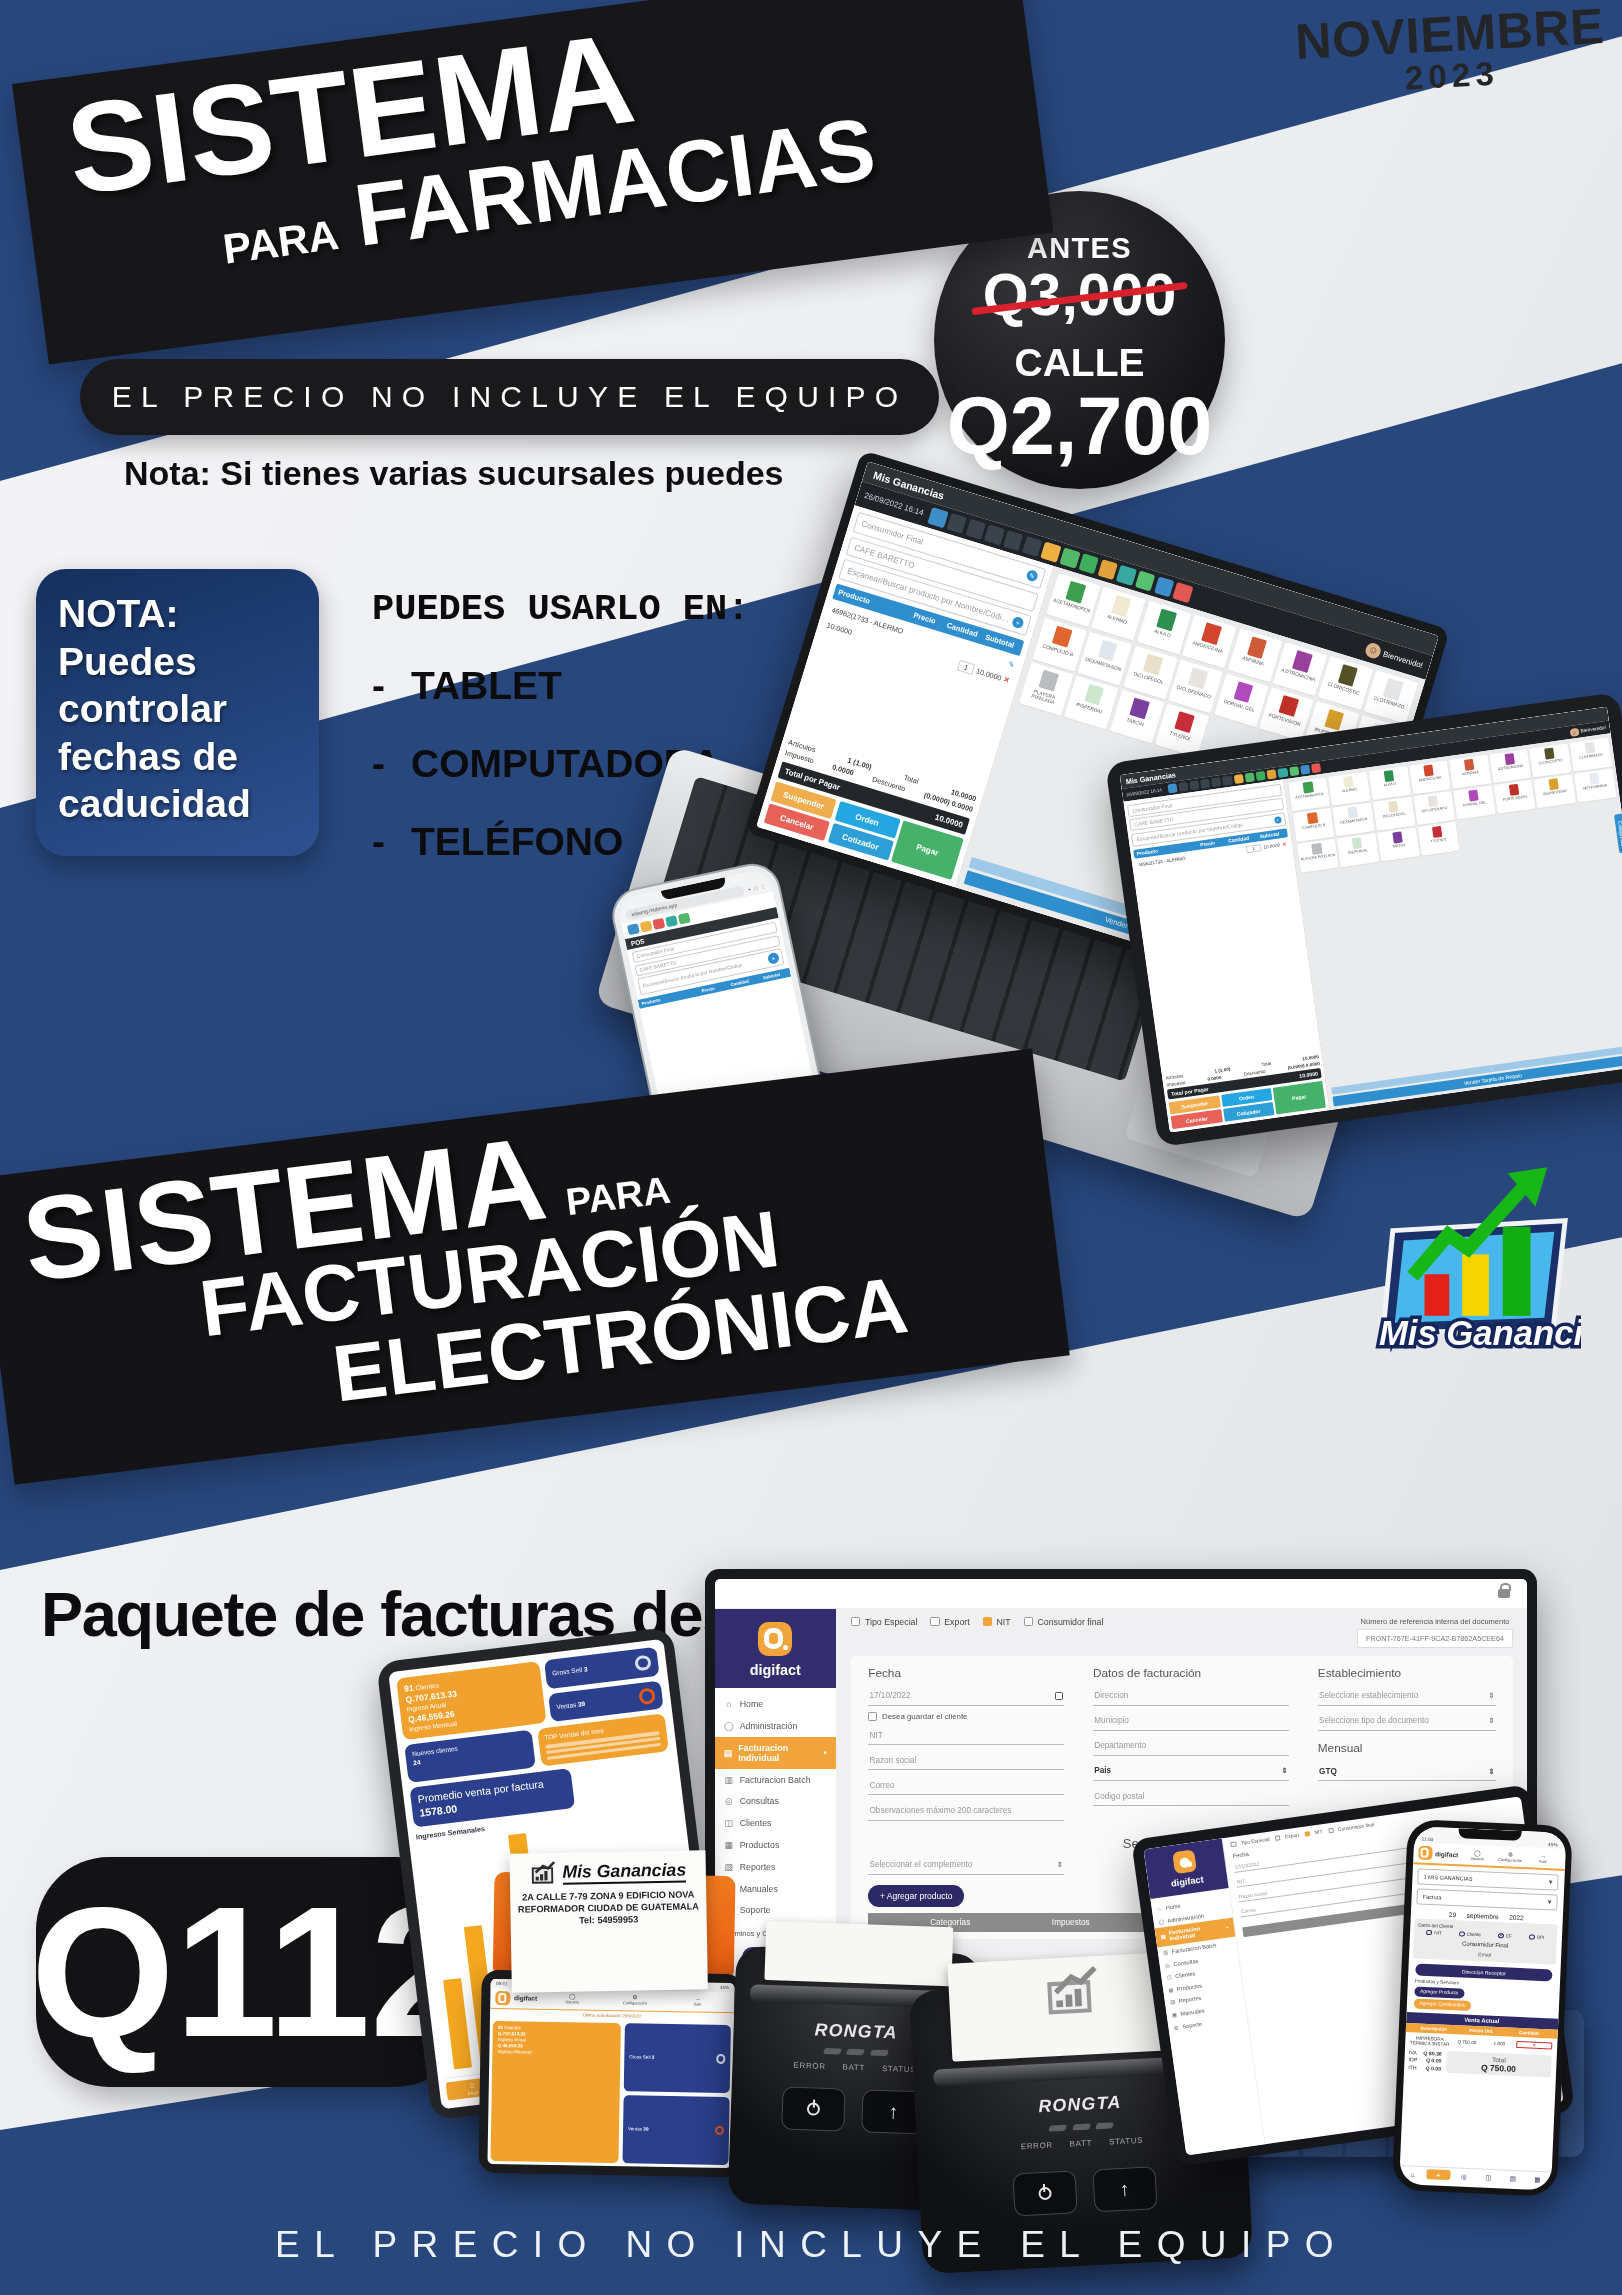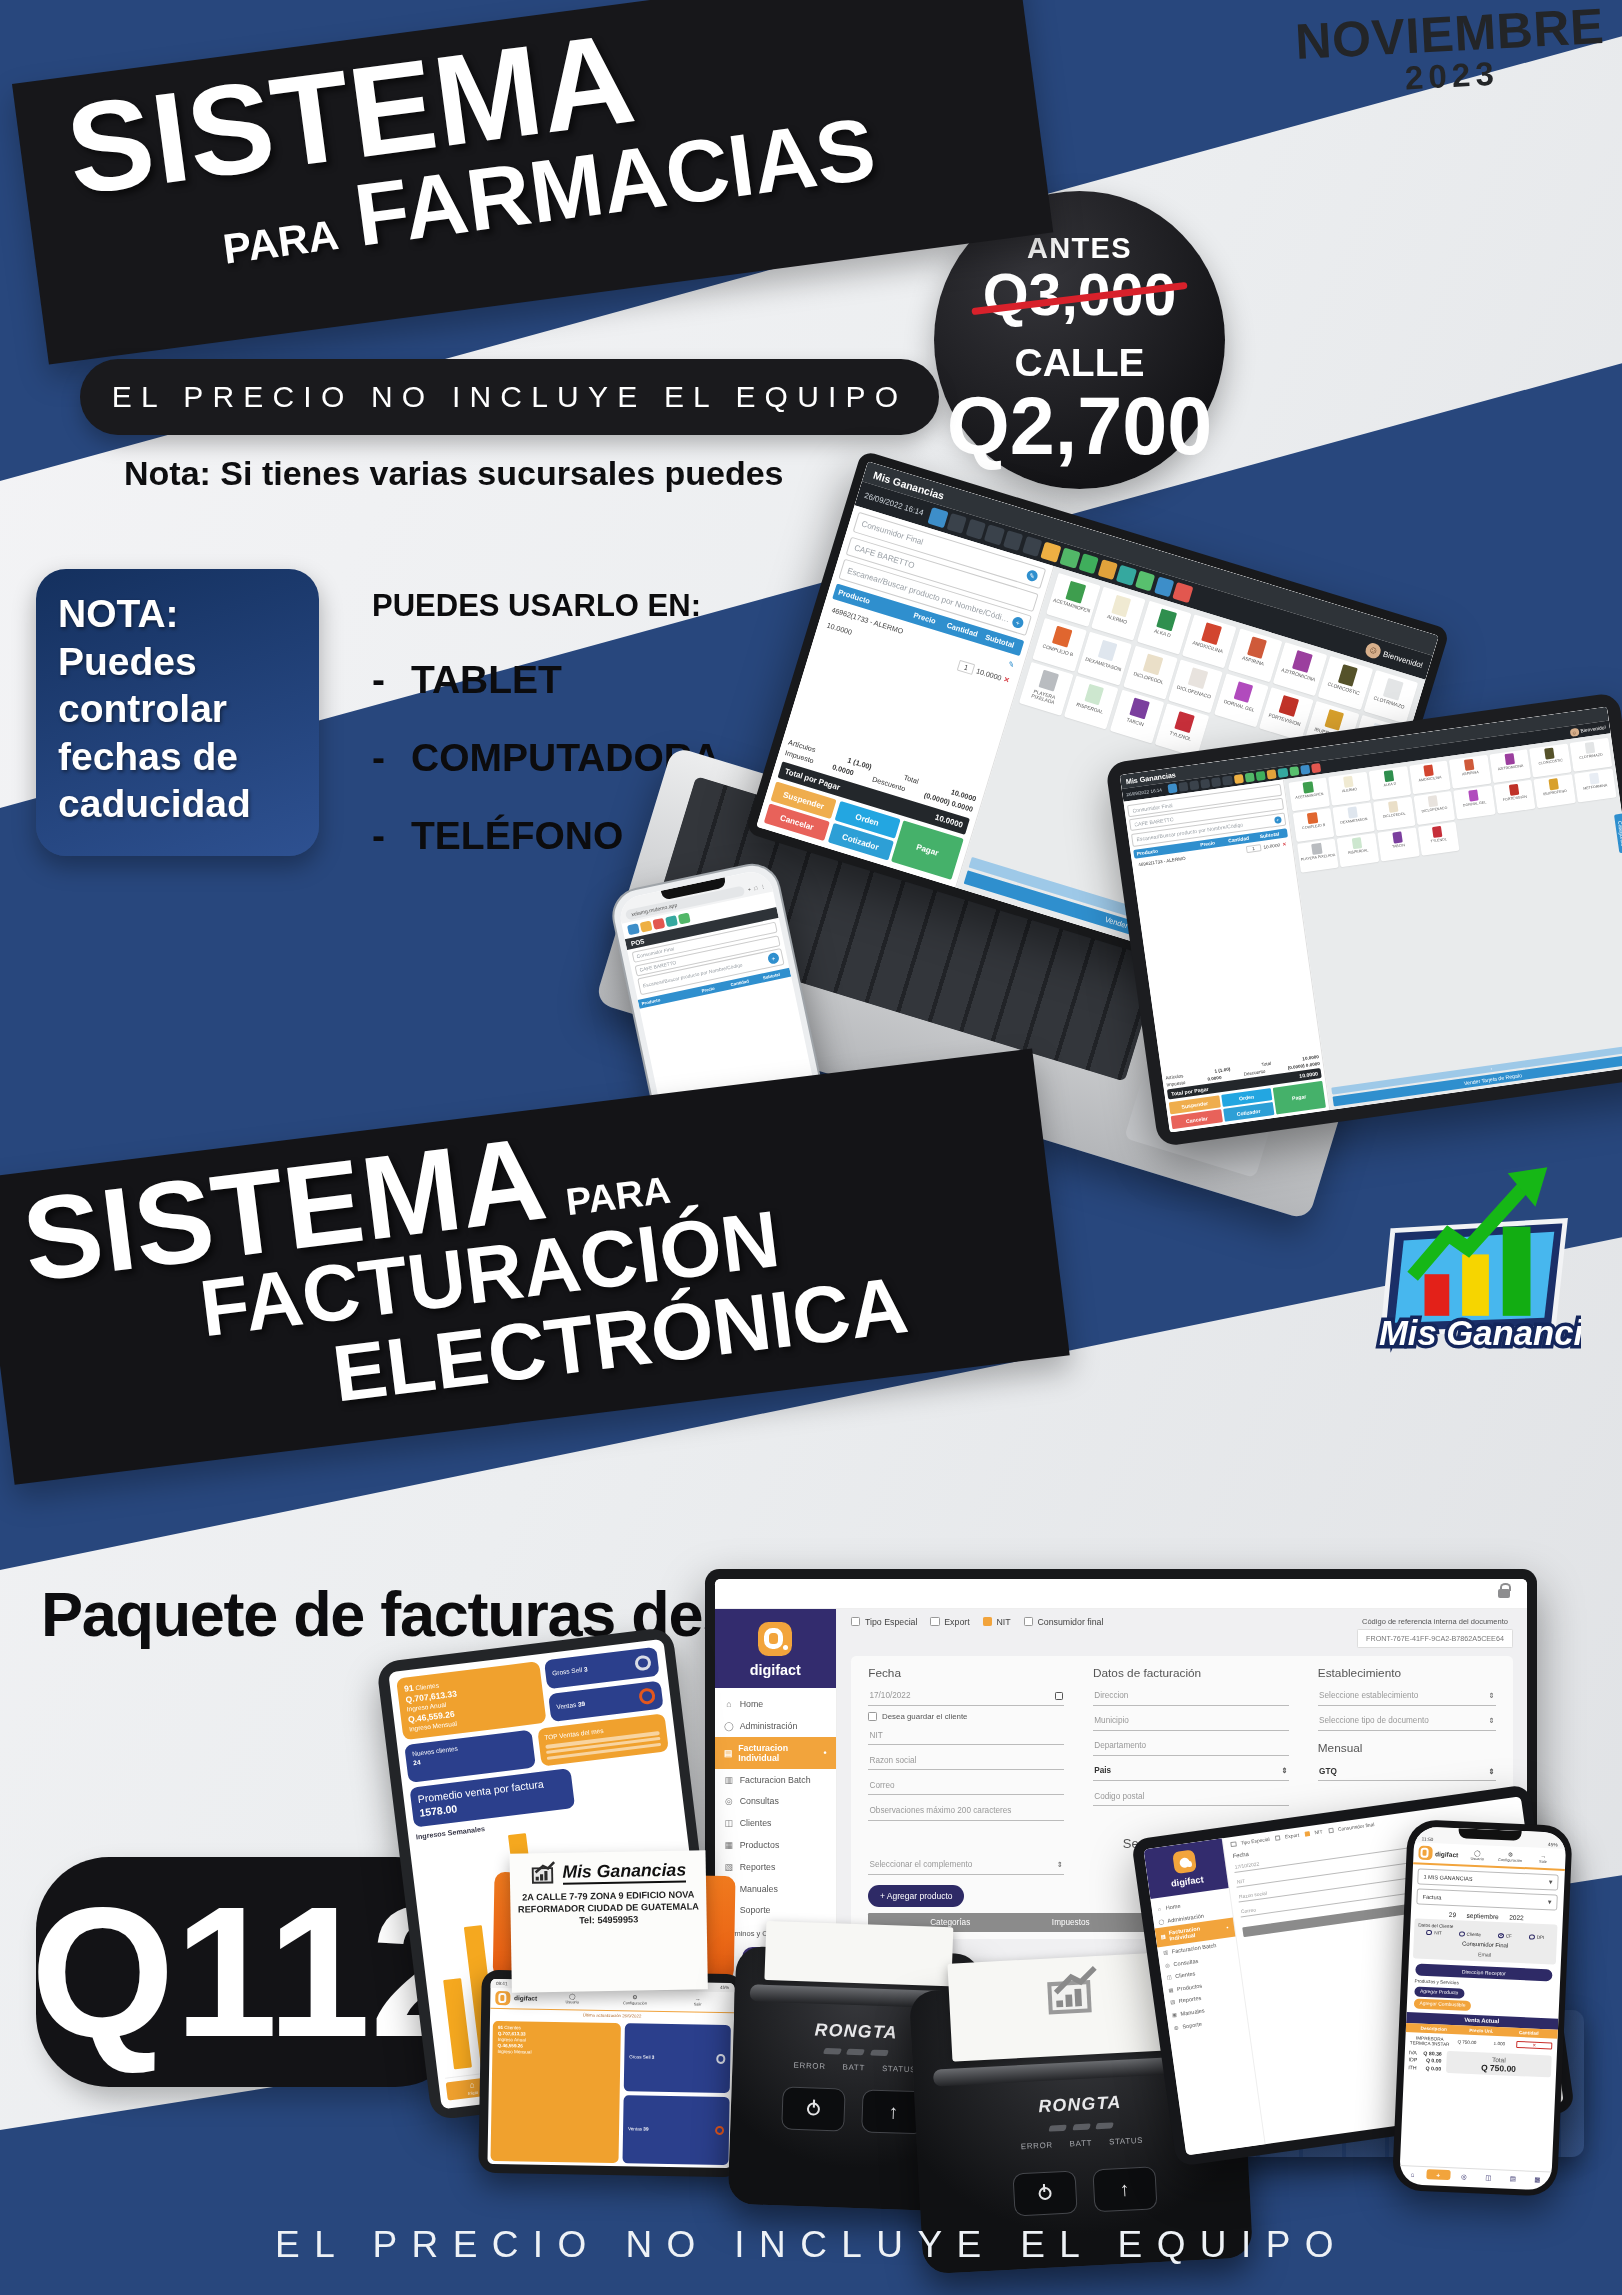--- a/index.html
+++ b/index.html
@@ -34,21 +34,21 @@
   .banner1 .farm{font-size:88px;font-weight:800;color:#fff;text-shadow:3.9px 4.6px 6.5px rgba(0,0,0,.55);}
 
   .equip-bar{position:absolute;left:80px;top:359px;width:859px;height:76px;background:#1a1a1d;border-radius:39px;
     display:flex;align-items:center;justify-content:center;color:#fff;font-size:30px;letter-spacing:9.2px;box-shadow:0 9.2px 19.6px rgba(0,0,0,.25);}
   .branch-note{position:absolute;left:124px;top:453px;font-size:34px;font-weight:700;color:#0e0e10;line-height:1.18;}
 
   .nota-box{position:absolute;left:36px;top:569px;width:283px;height:287px;border-radius:30px;
     background:linear-gradient(160deg,#14305e,#2e5191);color:#fff;padding:21px 22px;font-size:39px;font-weight:700;
     line-height:1.22;text-shadow:1.3px 2px 3.9px rgba(0,0,0,.45);box-shadow:0 10.5px 23px rgba(0,0,0,.3);}
   .usage{position:absolute;left:372px;top:588px;color:#0c0c0e;}
-  .usage .uh{font-size:31px;font-weight:800;}
+  .usage .uh{font-size:37px;font-weight:800;font-family:Liberation Mono, monospace;}
   .usage .ui{font-size:39px;font-weight:800;margin-top:34px;display:flex;gap:26px;align-items:baseline;}
   .usage .ui::before{content:"-";font-weight:800;}
 
   
   .screenwrap{position:absolute;background:#18191b;box-shadow:0 19.6px 46px rgba(0,0,0,.4);}
   .scr{width:100%;height:100%;background:#fff;border-radius:3.9px;overflow:hidden;position:relative;}
 
   
   .pos{height:100%;display:flex;flex-direction:column;background:#fff;position:relative;overflow:hidden;}
   .pos-head{background:#2e3338;color:#fff;font-size:10.5px;font-weight:bold;padding:4.6px 9.2px;}
@@ -909,21 +909,21 @@
                 <span class="chk">
                 <span class="cbox on"></span>
                 <span>NIT</span>
               </span>
                 <span class="chk">
                 <span class="cbox"></span>
                 <span>Consumidor final</span>
               </span>
               </span>
             <span class="df-ref">
-              <div>Código de referencia interna del documento</div>
+              <div>Número de referencia interna del documento</div>
               <div class="df-refbox">FRONT-767E-41FF-9CA2-B7862A5CEE64</div>
             </span>
           </div>
           <div class="df-card">
             <div class="df-grid">
               <div>
                 <div class="df-h">Fecha</div>
                 <div class="fld">
                     <span>17/10/2022</span>
                     <span class="calico"></span>

